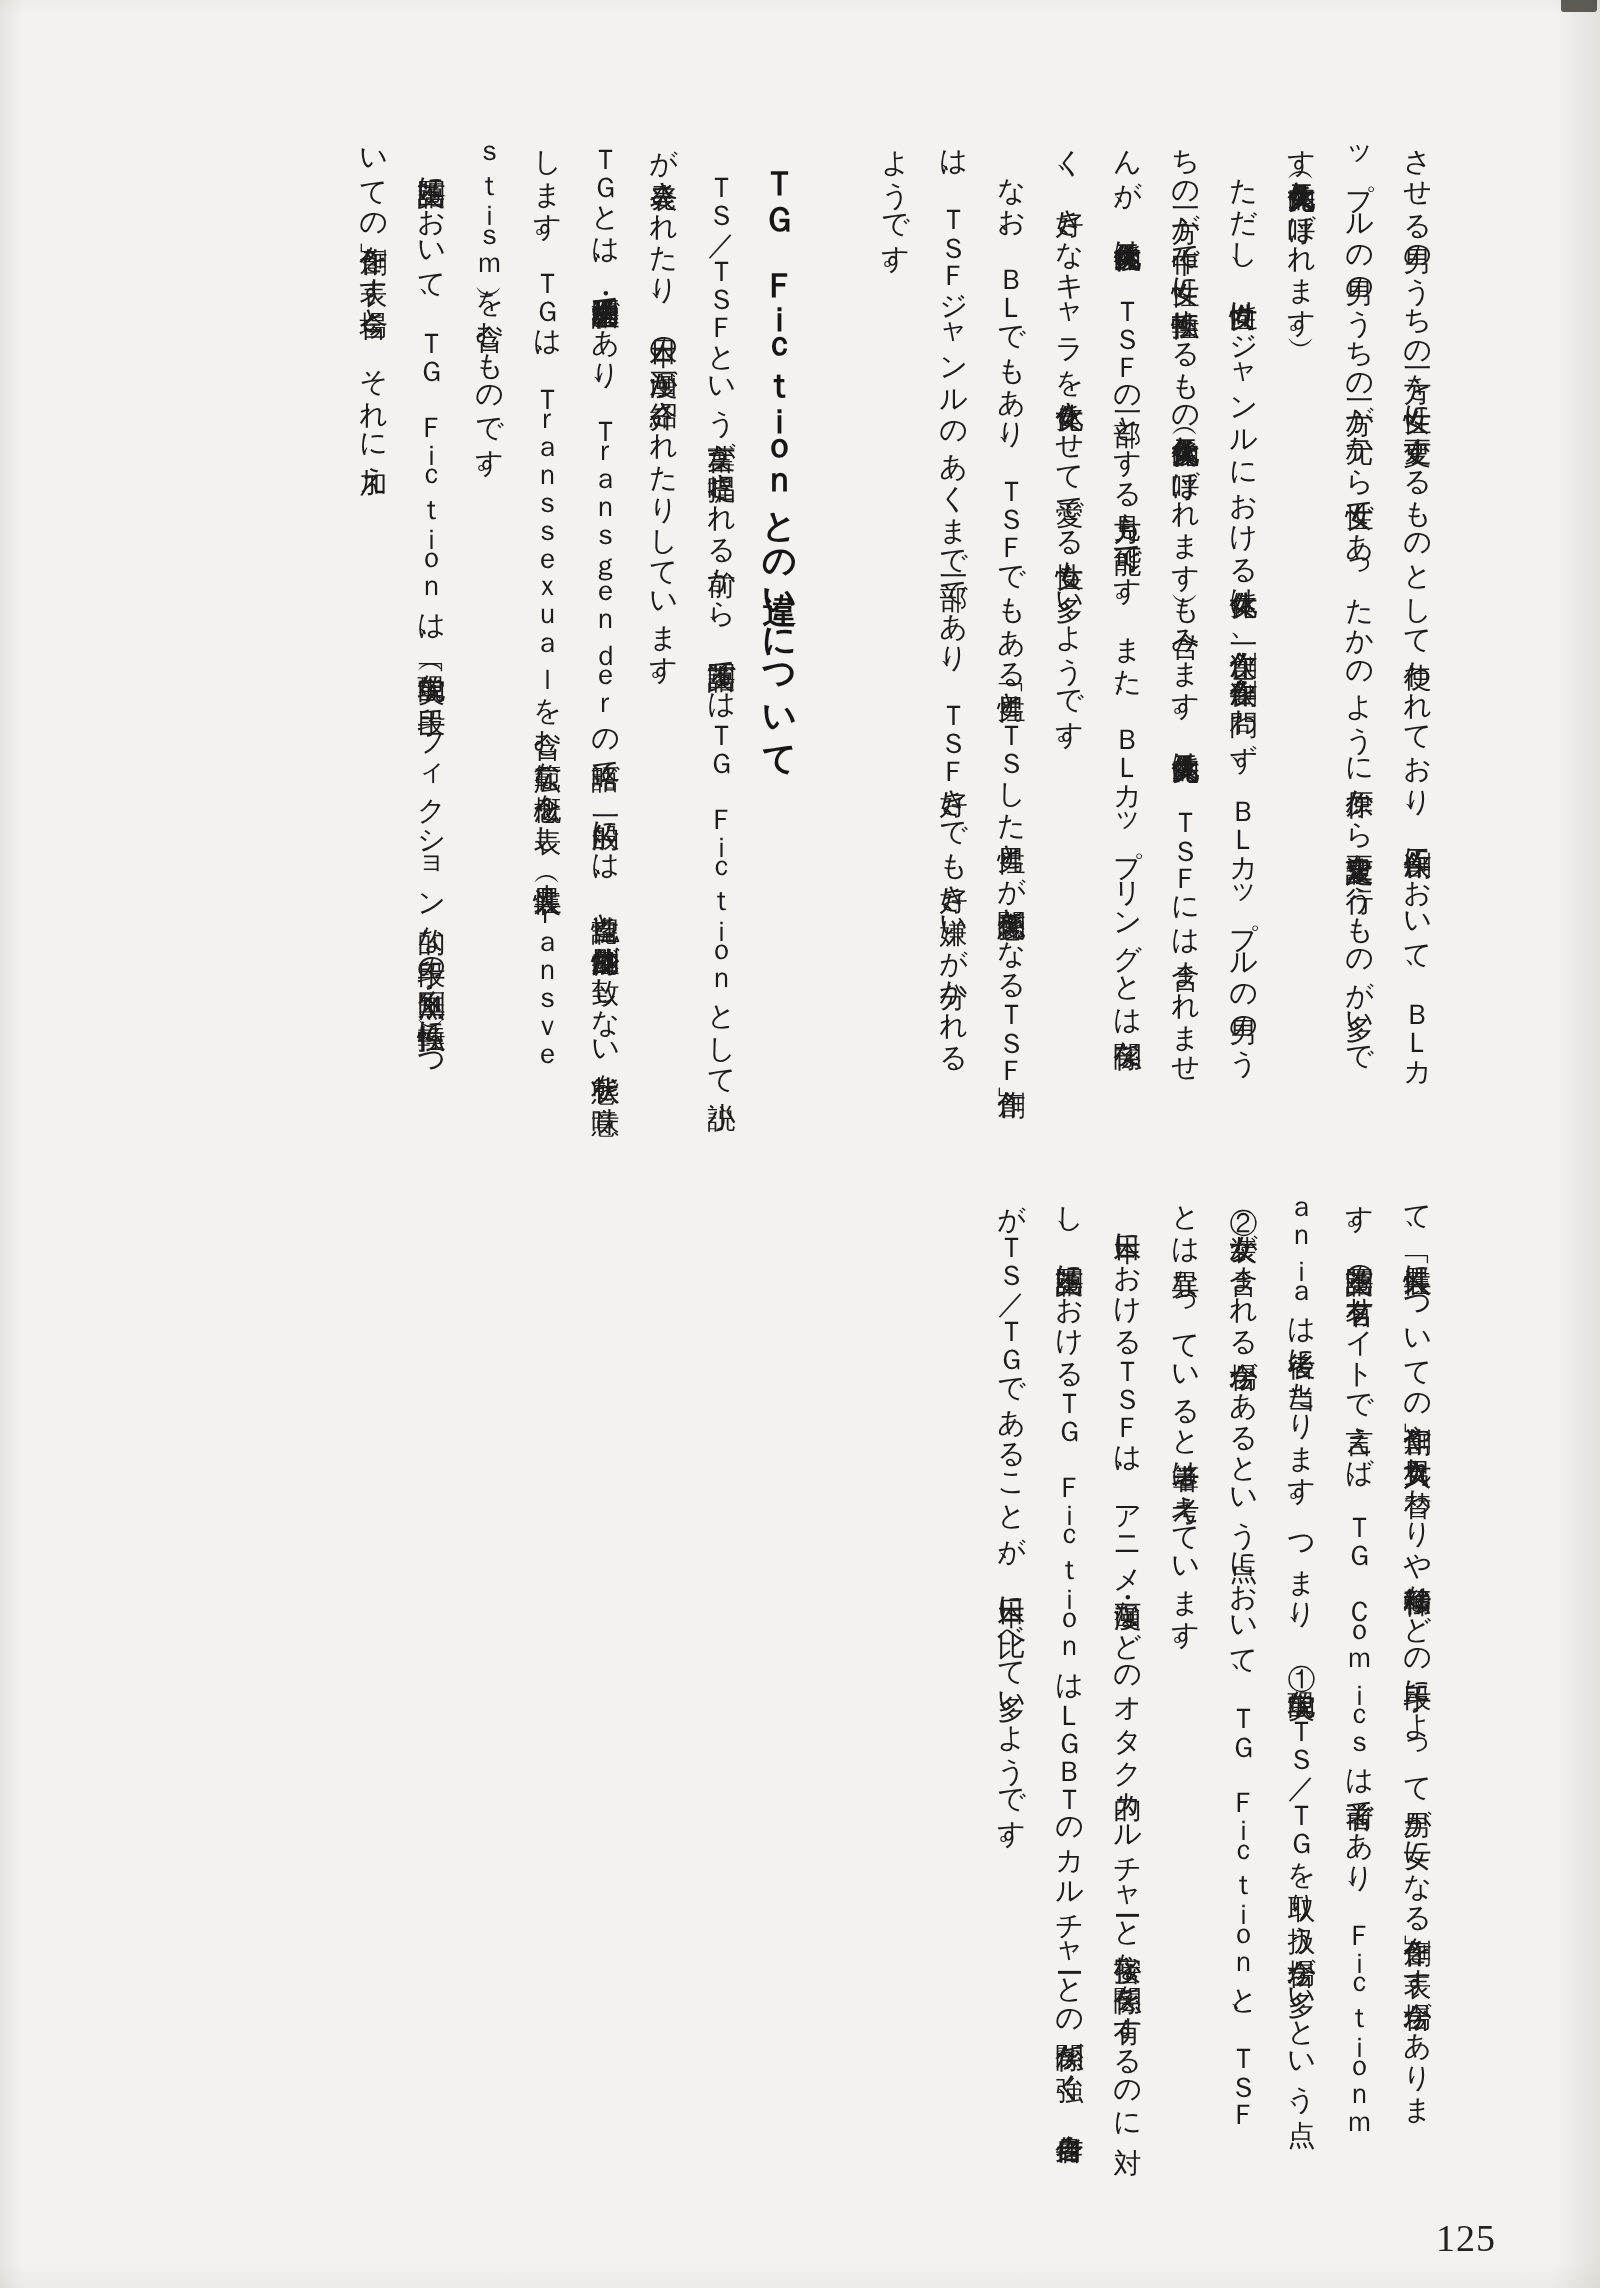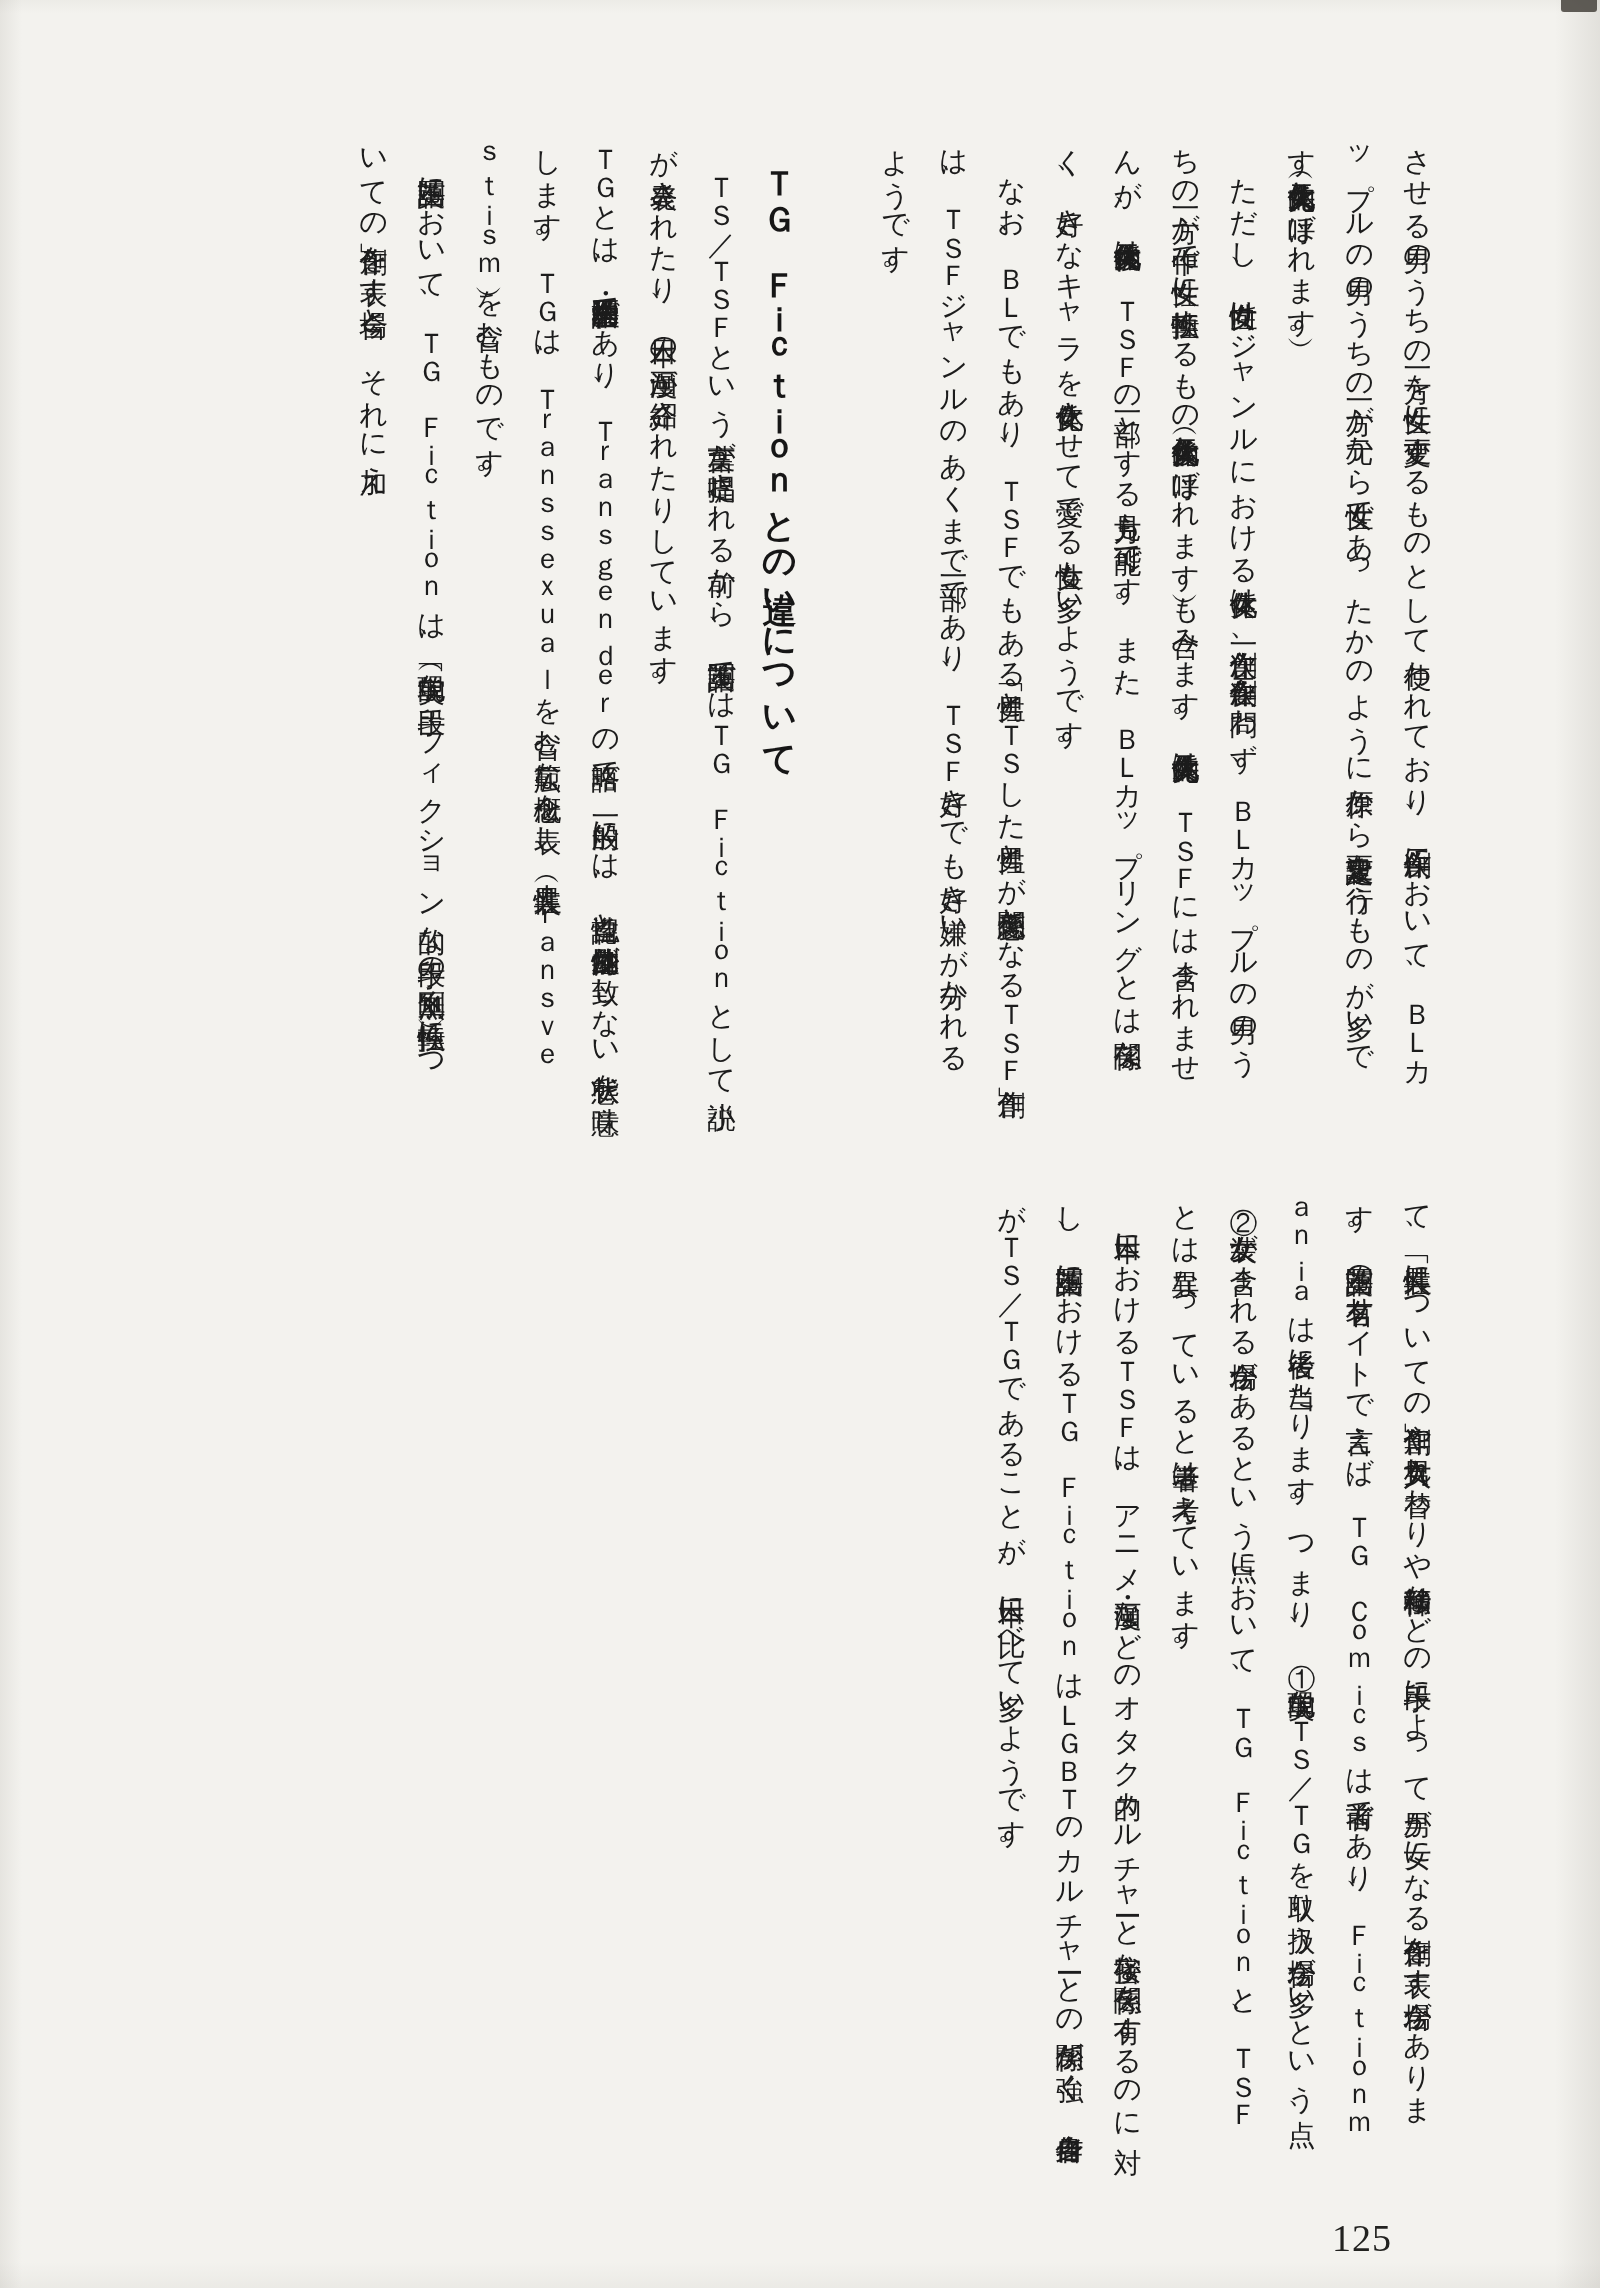--- a/index.html
+++ b/index.html
@@ -56,21 +56,21 @@
     margin-right: 58px; 
     padding: 0;
     padding-top: 18px;  
     font-size: 34px;
     font-weight: bold;
     line-height: 58px;
     color: #161616;
   }
   .page-number {
     position: absolute;
-    left: 1332px;
+    left: 1436px;
     top: 2216px;
     font-size: 38px;
     color: #222220;
     letter-spacing: 1px;
   }
   .corner-mark {
     position: absolute;
     top: 0;
     right: 3px;
     width: 36px;

